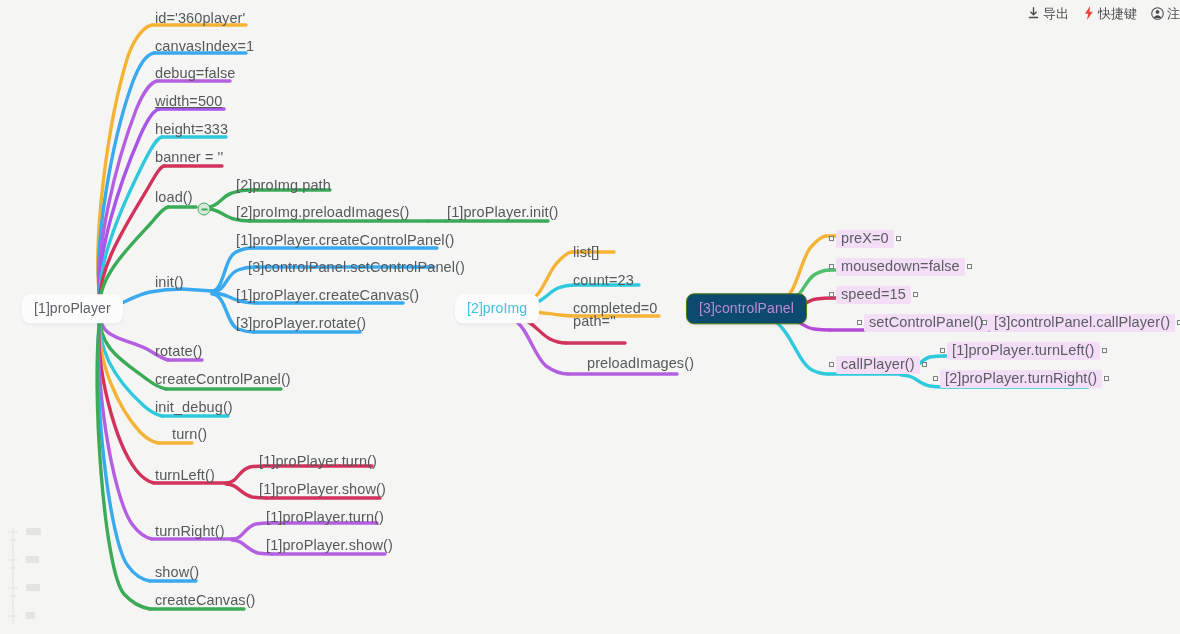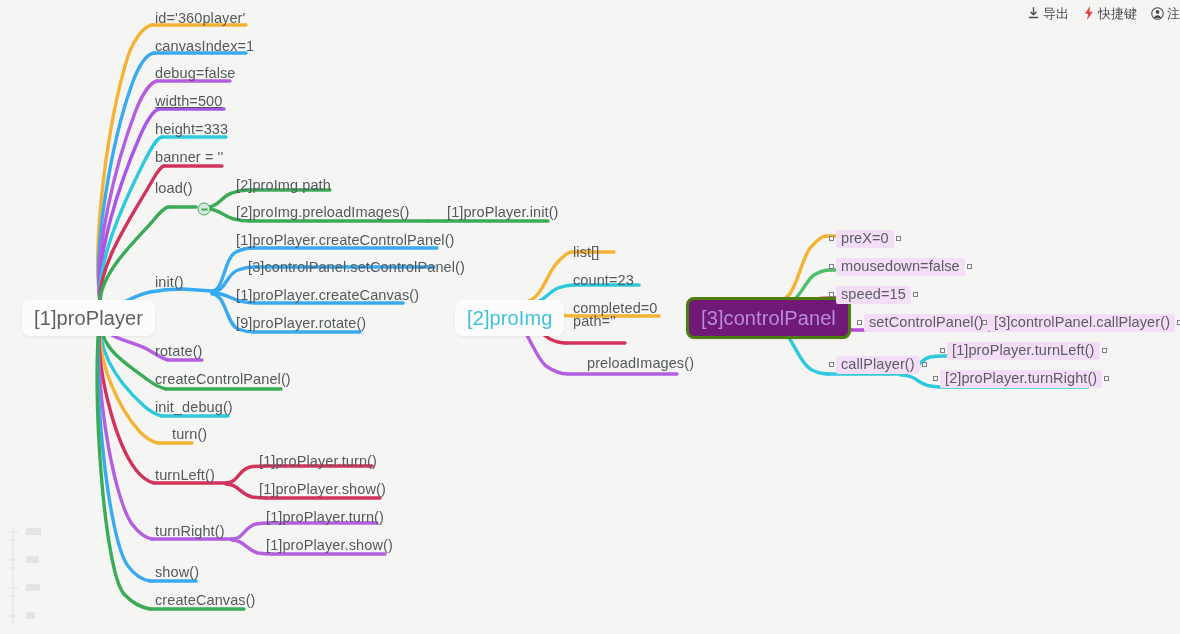--- a/index.html
+++ b/index.html
@@ -80,29 +80,28 @@
   }
   .node.sel::before { left: -7px; }
   .node.sel::after  { right: -7px; }
 
   
   .node.boxed {
     background: #fcfcfc;
     border-radius: 8px;
     padding: 7px 12px;
     box-shadow: 0 1px 3px rgba(0,0,0,.06);
-    font-size: 20px;
-    margin-top: 9px;
+    font-size: 14px;
   }
   .node.root { color: #5d6164; }
   .node.boxed.proimg { color: #3fc0dd; }
   .node.boxed.ctrl {
     color: #b98cd6;
-    border: 3px solid #4d7c0f;
-    background: #701a75;
+    border: 1px solid #4d7c0f;
+    background: #0c4a6e;
   }
 
   
   #collapse-toggle {
     position: absolute;
     z-index: 30;
     width: 13px; height: 13px;
     border-radius: 50%;
     background: #d9e6dd;
     border: 1.6px solid #3bab58;
@@ -265,39 +264,39 @@
   <div id="collapse-toggle" style="left:204px; top:209px;"></div>
 
   <div class="node boxed root" style="left:22px; top:309px;">[1]proPlayer</div>
 
   <div class="node" style="left:155px; top:19px;">id='360player'</div>
   <div class="node" style="left:155px; top:47px;">canvasIndex=1</div>
   <div class="node" style="left:155px; top:74px;">debug=false</div>
   <div class="node" style="left:155px; top:102px;text-decoration:underline;">width=500</div>
   <div class="node" style="left:155px; top:130px;">height=333</div>
   <div class="node" style="left:155px; top:158px;">banner = ''</div>
-  <div class="node" style="left:155px; top:189px;">load()</div>
+  <div class="node" style="left:155px; top:198px;">load()</div>
   <div class="node" style="left:155px; top:283px;">init()</div>
   <div class="node" style="left:155px; top:352px;">rotate()</div>
   <div class="node" style="left:155px; top:380px;">createControlPanel()</div>
   <div class="node" style="left:155px; top:408px;">init_debug()</div>
   <div class="node" style="left:155px; top:435px;margin-left:17px;">turn()</div>
   <div class="node" style="left:155px; top:476px;">turnLeft()</div>
   <div class="node" style="left:155px; top:532px;">turnRight()</div>
   <div class="node" style="left:155px; top:573px;">show()</div>
   <div class="node" style="left:155px; top:601px;">createCanvas()</div>
 
   <div class="node" style="left:236px; top:186px;">[2]proImg.path</div>
   <div class="node" style="left:236px; top:213px;">[2]proImg.preloadImages()</div>
   <div class="node" style="left:447px; top:213px;">[1]proPlayer.init()</div>
 
   <div class="node" style="left:236px; top:241px;">[1]proPlayer.createControlPanel()</div>
   <div class="node" style="left:236px; top:268px;margin-left:12px;">[3]controlPanel.setControlPanel()</div>
   <div class="node" style="left:236px; top:296px;">[1]proPlayer.createCanvas()</div>
-  <div class="node" style="left:236px; top:324px;">[9]proPlayer.rotate()</div>
+  <div class="node" style="left:236px; top:324px;">[3]proPlayer.rotate()</div>
 
   <div class="node" style="left:259px; top:462px;">[1]proPlayer.turn()</div>
   <div class="node" style="left:259px; top:490px;">[1]proPlayer.show()</div>
 
   <div class="node" style="left:266px; top:518px;">[1]proPlayer.turn()</div>
   <div class="node" style="left:266px; top:546px;">[1]proPlayer.show()</div>
 
   <div class="node boxed proimg" style="left:455px; top:309px;">[2]proImg</div>
   <div class="node" style="left:573px; top:253px;">list[]</div>
   <div class="node" style="left:573px; top:281px;">count=23</div>

